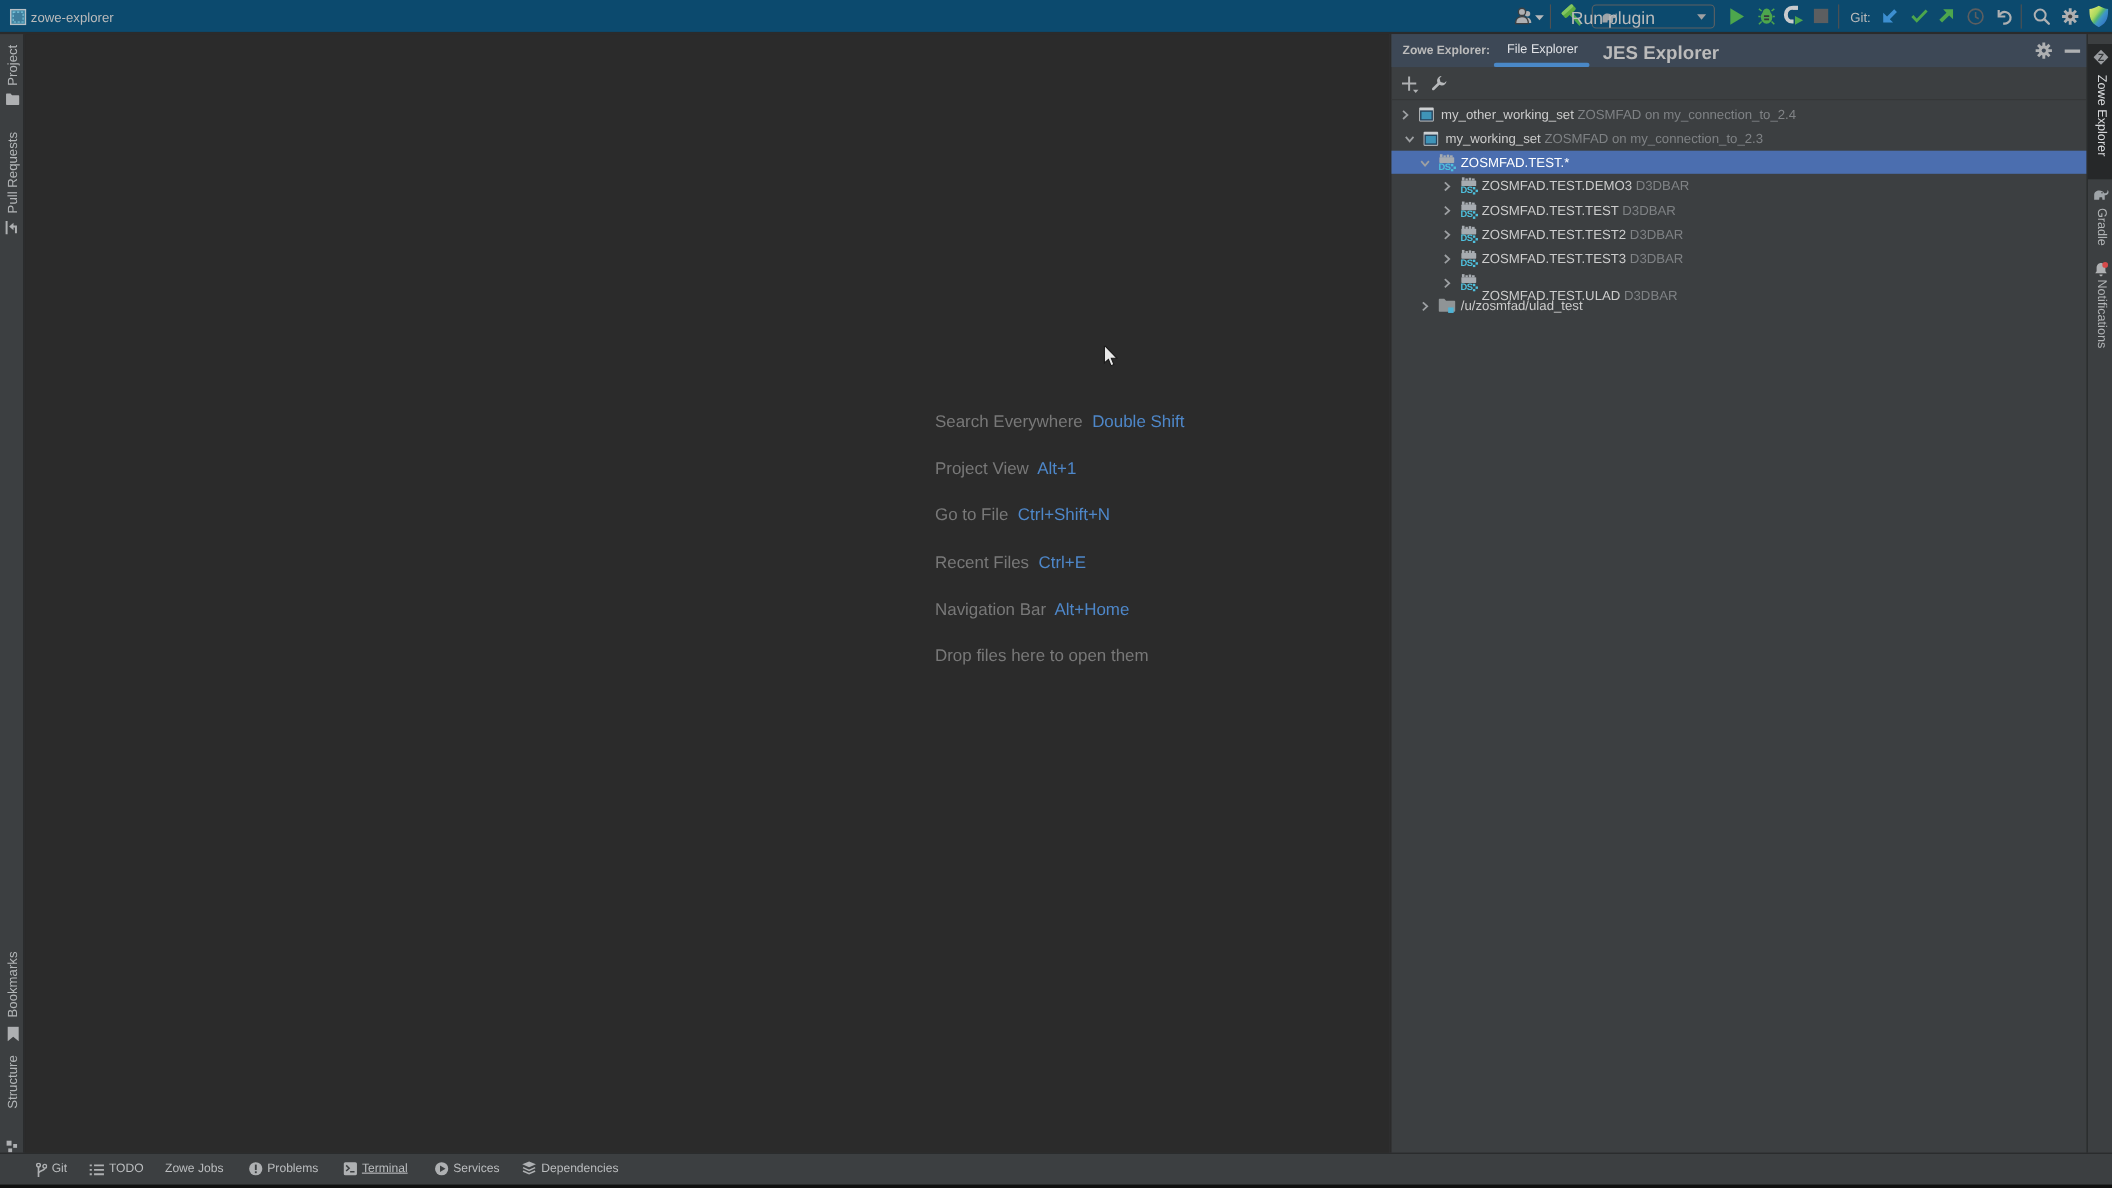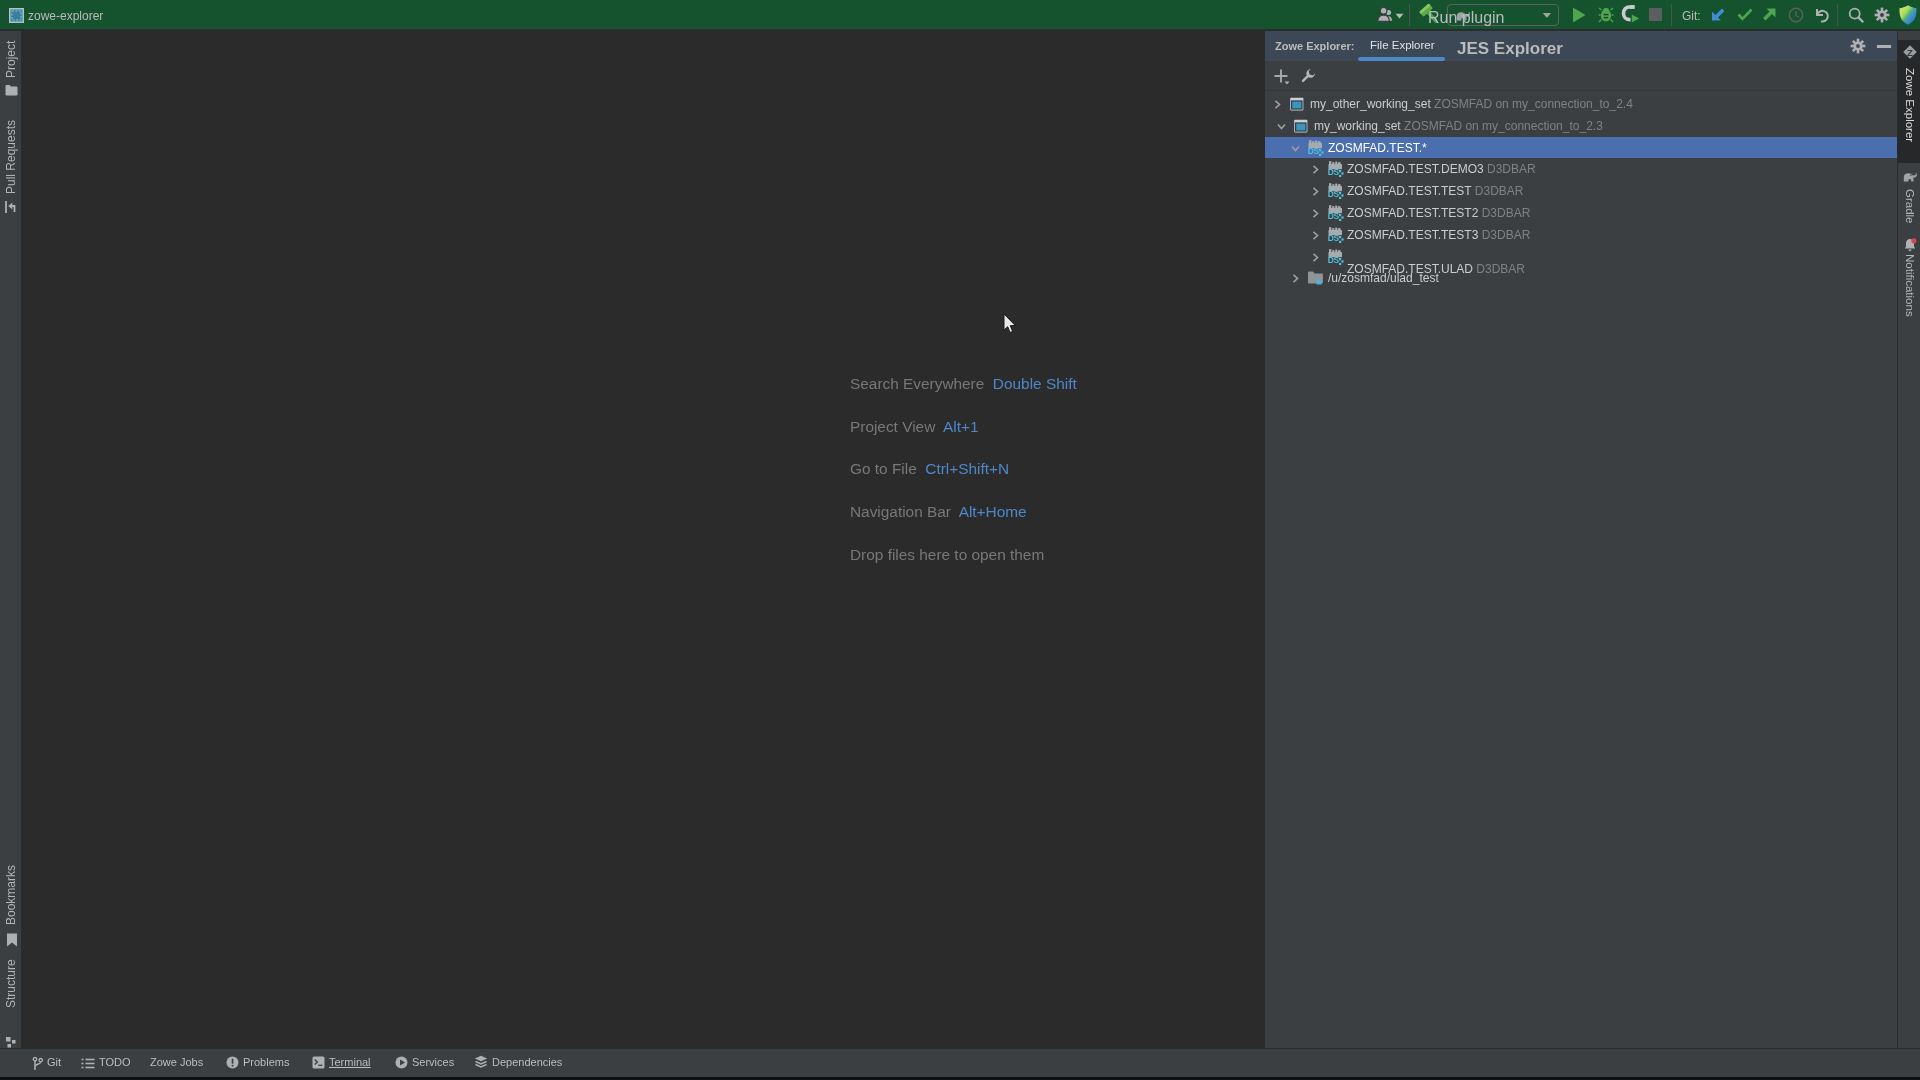--- a/index.html
+++ b/index.html
@@ -4,21 +4,21 @@
 <style>
   * { margin:0; padding:0; box-sizing:border-box; }
   html,body { width:1920px; height:1080px; overflow:hidden; background:#2b2b2b;
     font-family:"Liberation Sans", sans-serif; }
   .abs { position:absolute; }
   svg { display:block; }
 </style>
 </head>
 <body>
 
-<div class="abs" style="left:0;top:0;width:1920px;height:30px;background:#14532d;border-bottom:1px solid #292b2c;">
+<div class="abs" style="left:0;top:0;width:1920px;height:30px;background:#0c4a6e;border-bottom:1px solid #292b2c;">
 
   <svg class="abs" style="left:9px;top:8px" width="15" height="15" viewBox="0 0 15 15">
     <rect x="0.7" y="0.7" width="13.6" height="13.6" fill="#3f87a5" stroke="#b8c0c6" stroke-width="1.4"></rect>
     <rect x="3" y="3" width="9" height="9" fill="#3e7e9d" stroke="#7ec7de" stroke-width="1" stroke-dasharray="2 1.5"></rect>
   </svg>
   <div class="abs" style="left:28px;top:9px;font-size:12px;color:#bbbbbb;">zowe-explorer</div>
 
   <svg class="abs" style="left:1377px;top:6px" width="18" height="17" viewBox="0 0 18 17">
     <circle cx="11.6" cy="6.4" r="2.5" fill="#aeb0b2"></circle>
     <path d="M8.6 14.8 C8.8 11.6 9.9 10.2 11.6 10.2 C13.6 10.2 15.1 12 15.1 14.8 Z" fill="#aeb0b2"></path>
@@ -155,20 +155,21 @@
   <rect x="7" y="4" width="3.5" height="3.5" fill="#aeb0b2"></rect>
   <rect x="2.5" y="8" width="3.5" height="3.5" fill="#aeb0b2"></rect>
 </svg>
 
 <div class="abs" style="left:23px;top:31px;width:1240px;height:1017px;background:#2b2b2b;"></div>
 
 <div class="abs" style="left:850px;top:363px;font-size:15.4px;color:#787878;">
   <div style="height:42.7px;line-height:42.7px;">Search Everywhere&nbsp; <span style="color:#4e87c9">Double Shift</span></div>
   <div style="height:42.7px;line-height:42.7px;">Project View&nbsp; <span style="color:#4e87c9">Alt+1</span></div>
   <div style="height:42.7px;line-height:42.7px;">Go to File&nbsp; <span style="color:#4e87c9">Ctrl+Shift+N</span></div>
+  <div style="height:42.7px;line-height:42.7px;">Recent Files&nbsp; <span style="color:#4e87c9">Ctrl+E</span></div>
   <div style="height:42.7px;line-height:42.7px;">Navigation Bar&nbsp; <span style="color:#4e87c9">Alt+Home</span></div>
   <div style="height:42.7px;line-height:42.7px;">Drop files here to open them</div>
 </div>
 
 <svg class="abs" style="left:1003px;top:314px" width="14" height="21" viewBox="0 0 14 21">
   <polygon points="1,0 1,16 4.7,12.7 7,18.5 9.6,17.4 7.3,11.7 12.3,11.5" fill="#e8e8e8" stroke="#1a1a1a" stroke-width="1"></polygon>
 </svg>
 
 <div class="abs" style="left:1263px;top:31px;width:634px;height:1017px;background:#3c3f41;border-left:2px solid #2b2b2b;">
 </div>

